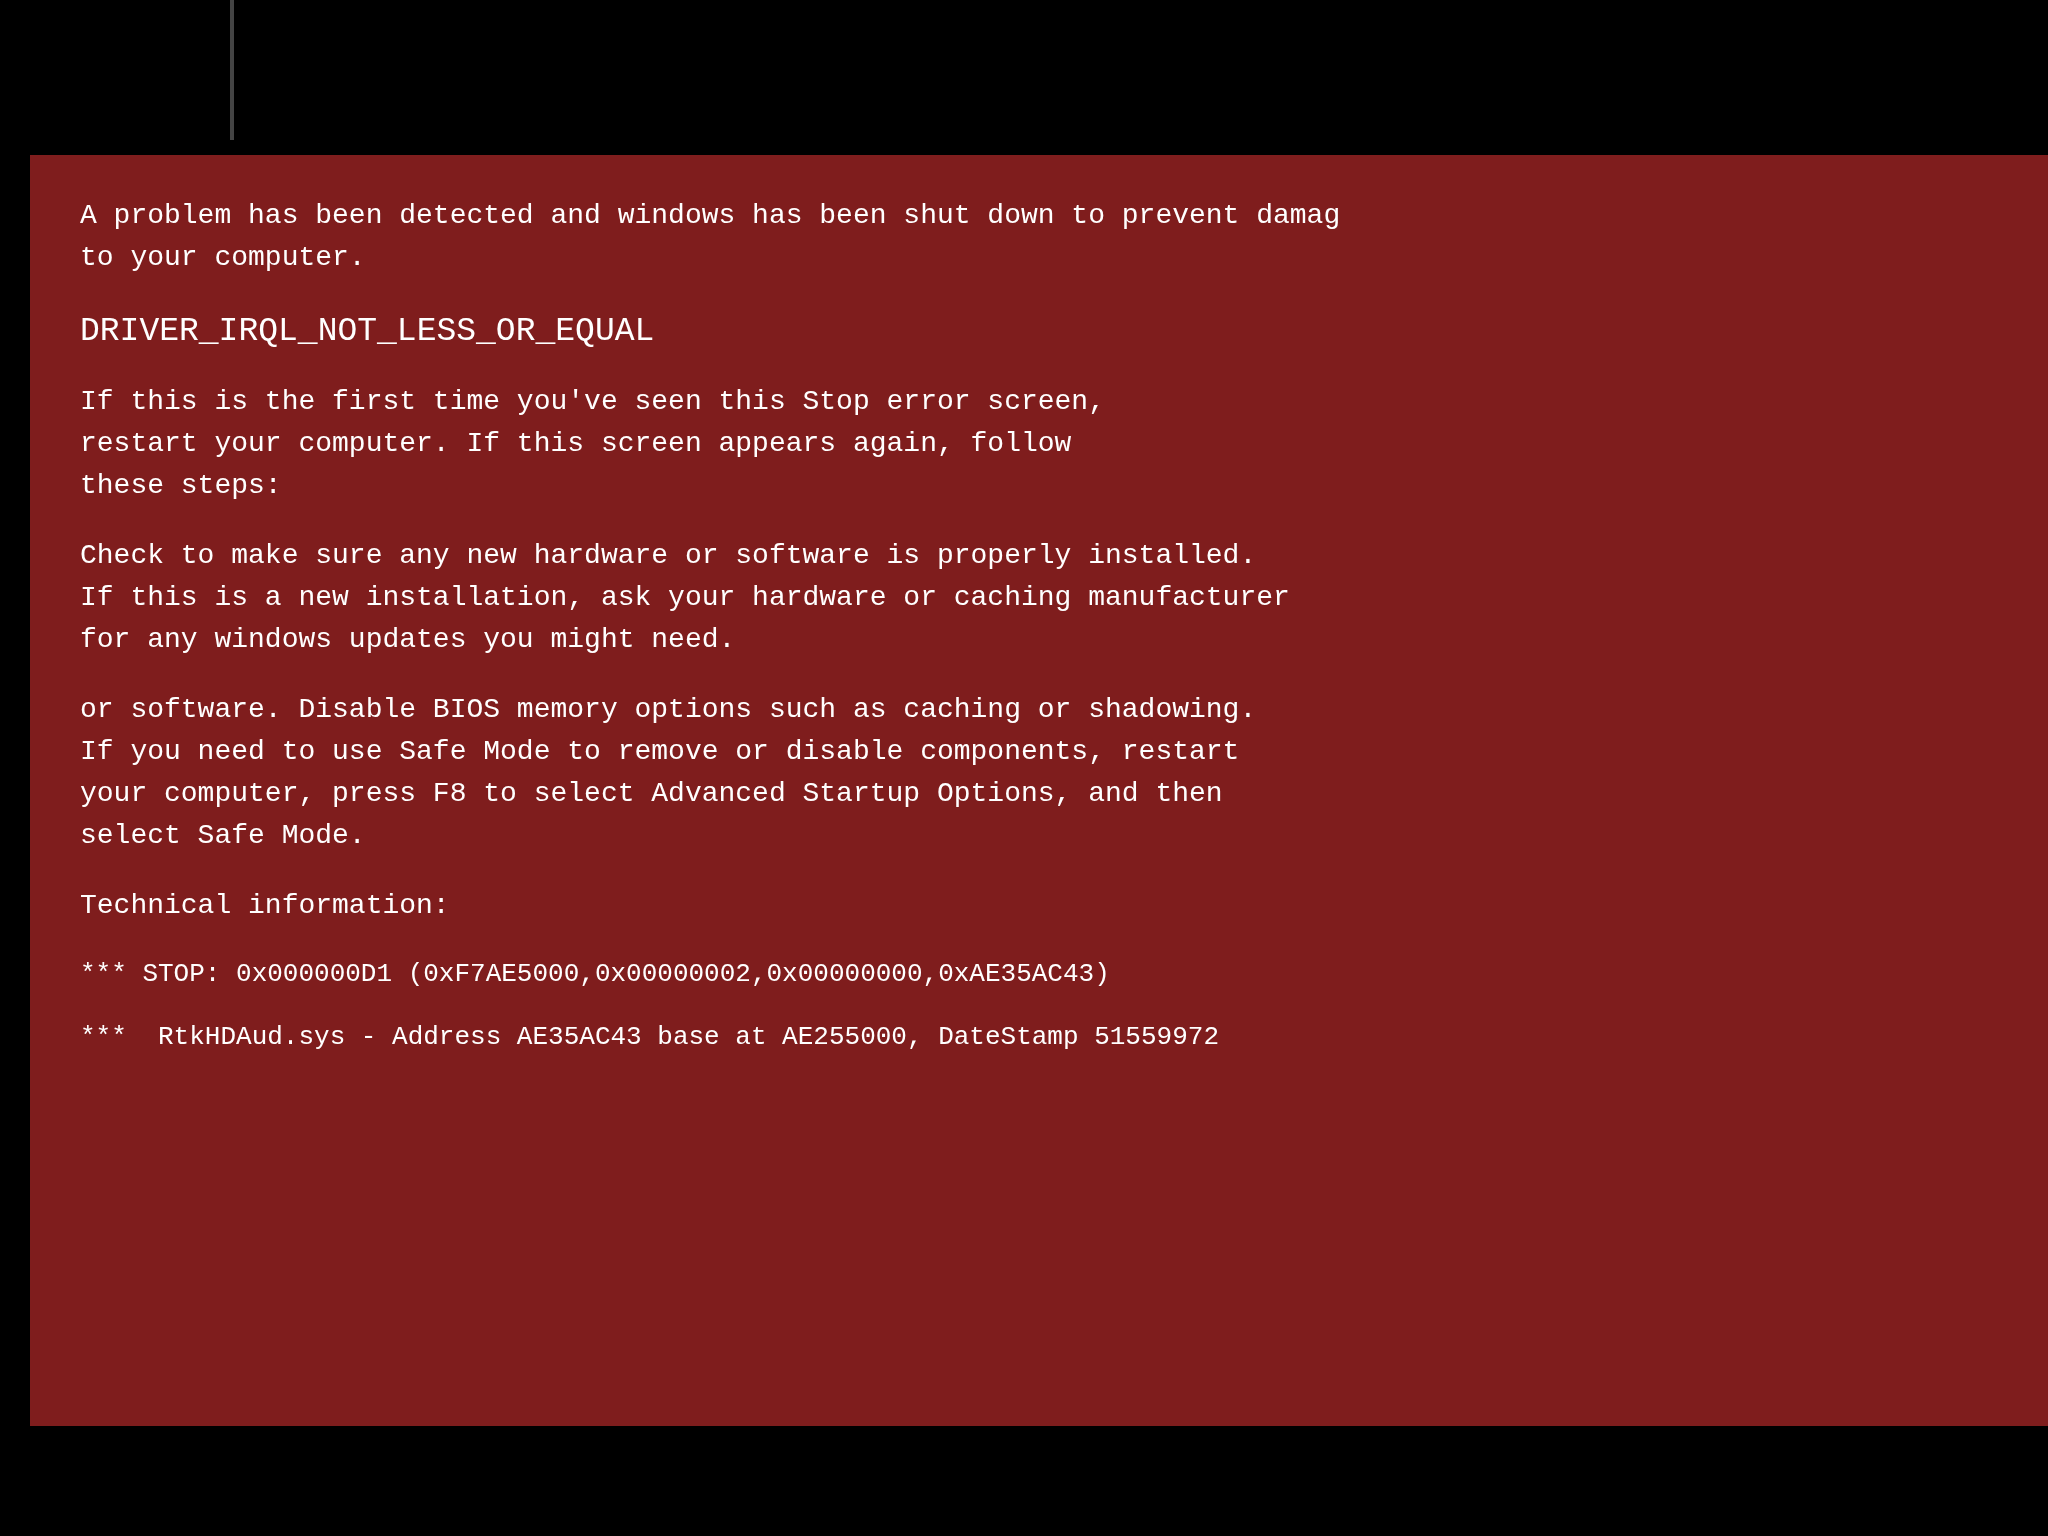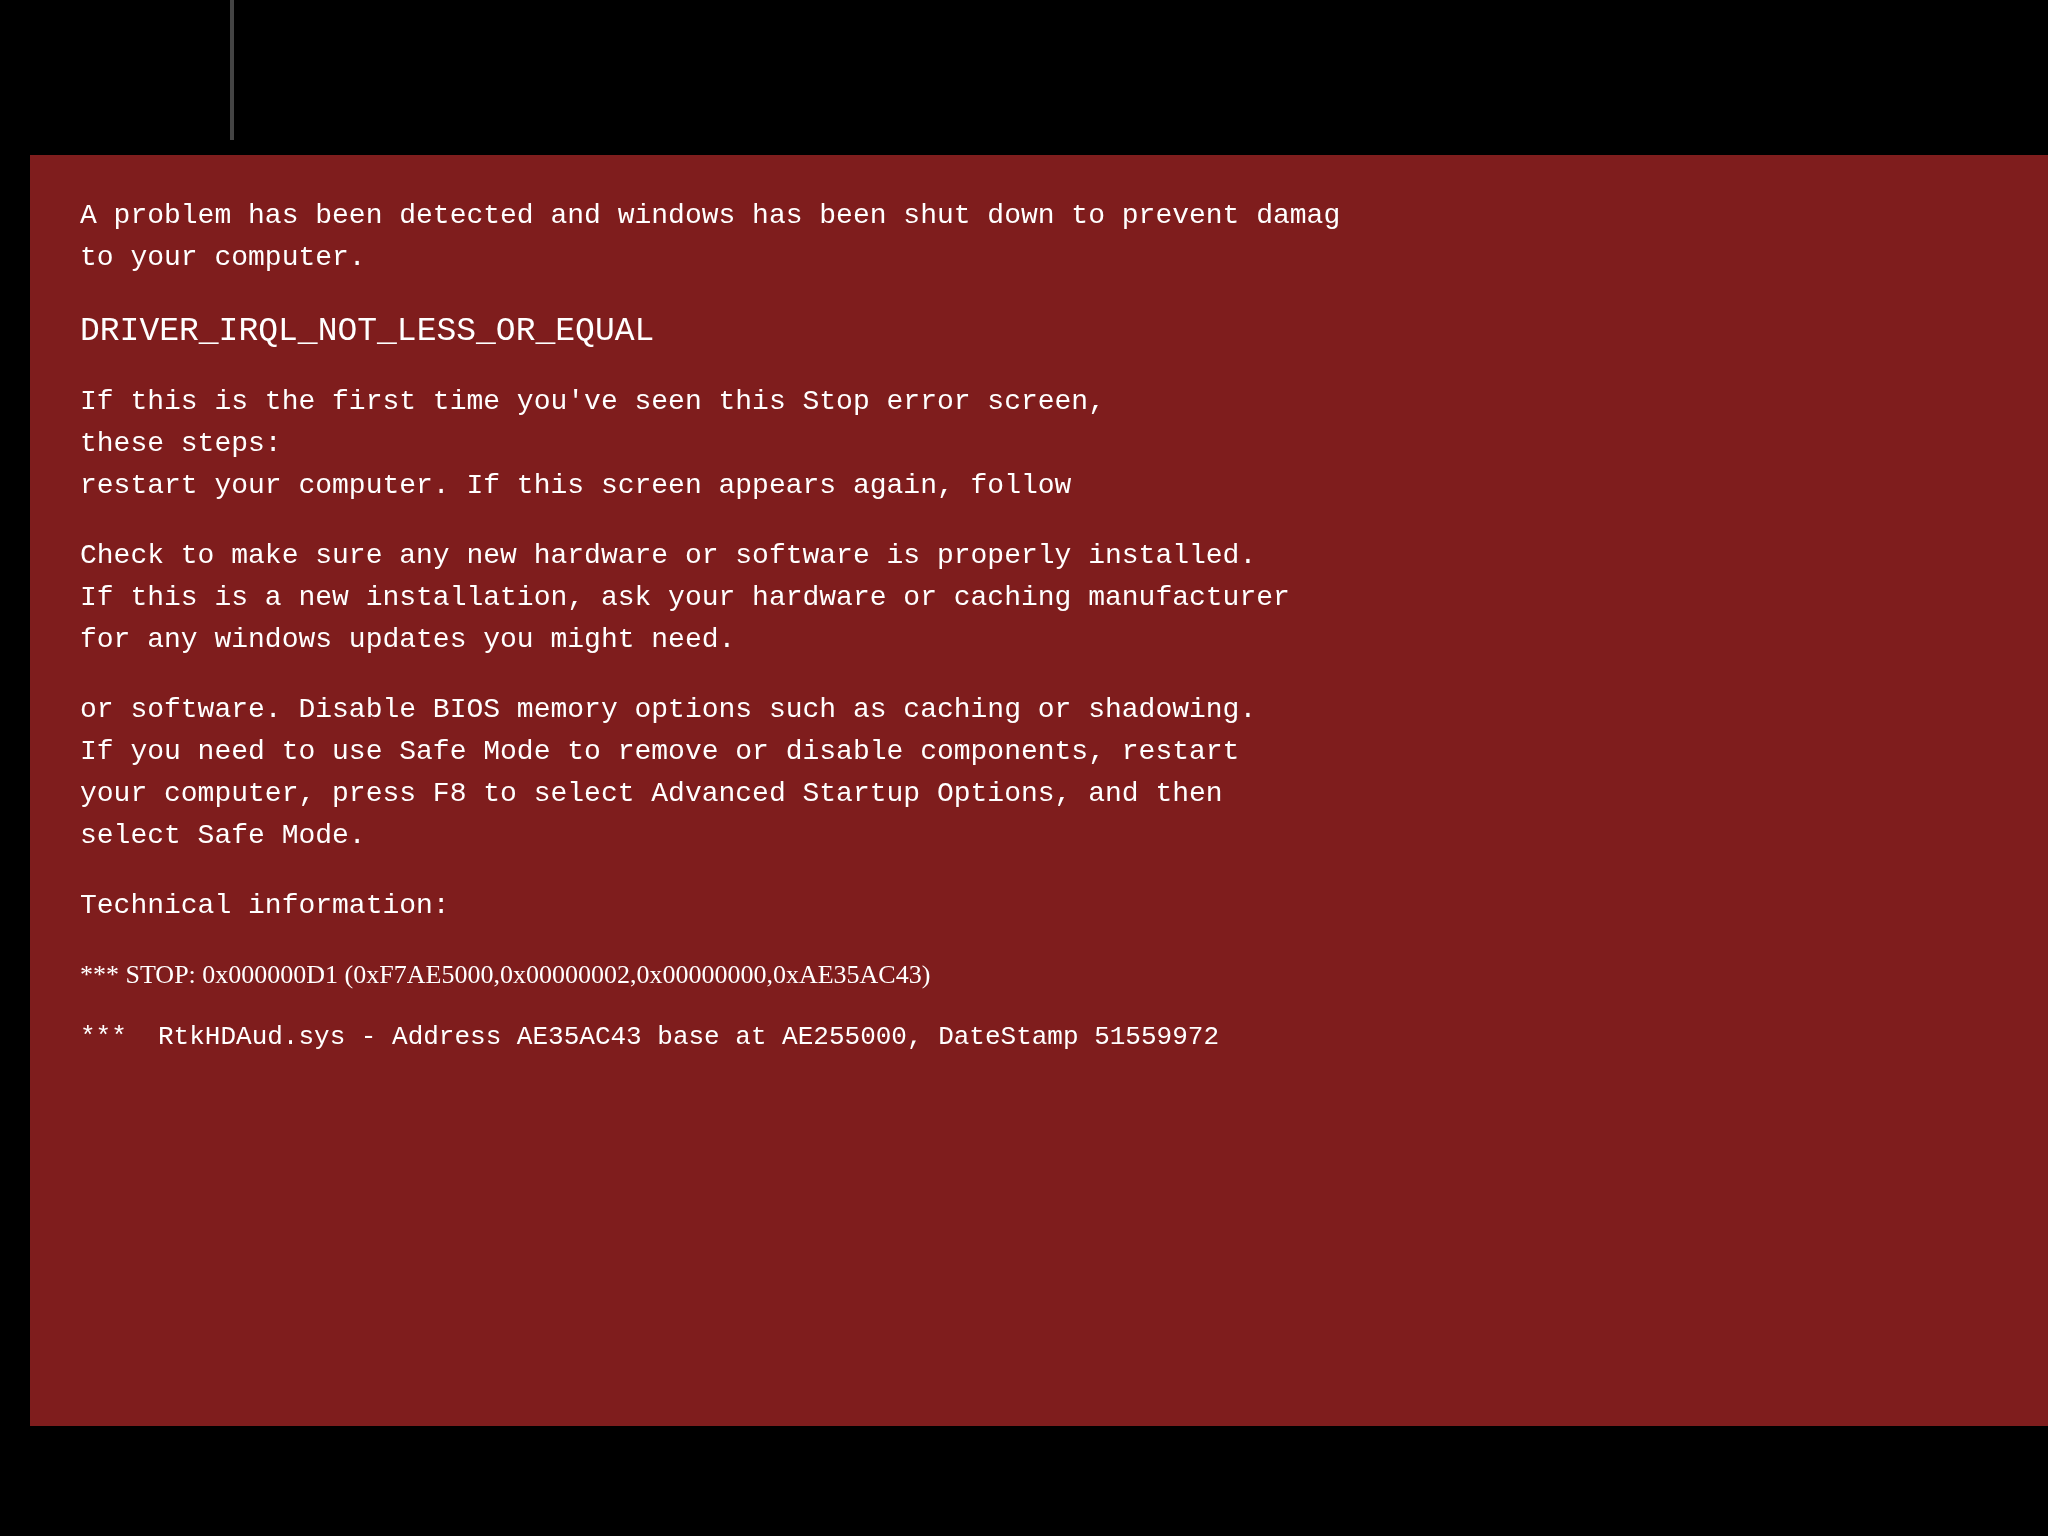--- a/index.html
+++ b/index.html
@@ -59,21 +59,20 @@
       margin-bottom: 24px;
     }
 
     .bsod-content .technical {
       margin-top: 12px;
     }
 
     .bsod-content .stop-line {
       margin-top: 16px;
       font-size: 26px;
-      font-family: Liberation Serif, serif;
     }
 
     .bsod-content .driver-line {
       margin-top: 24px;
       font-size: 26px;
     }
 
     
     .cursor-artifact {
       position: absolute;
@@ -103,22 +102,22 @@
         <p>A problem has been detected and windows has been shut down to prevent damag</p>
         <p>to your computer.</p>
       </div>
 
       <div class="text-block error-code">
         <p>DRIVER_IRQL_NOT_LESS_OR_EQUAL</p>
       </div>
 
       <div class="text-block">
         <p>If this is the first time you've seen this Stop error screen,</p>
+        <p>restart your computer. If this screen appears again, follow</p>
         <p>these steps:</p>
-        <p>restart your computer. If this screen appears again, follow</p>
       </div>
 
       <div class="text-block">
         <p>Check to make sure any new hardware or software is properly installed.</p>
         <p>If this is a new installation, ask your hardware or caching manufacturer</p>
         <p>for any windows updates you might need.</p>
       </div>
 
       <div class="text-block">
         <p>or software. Disable BIOS memory options such as caching or shadowing.</p>

